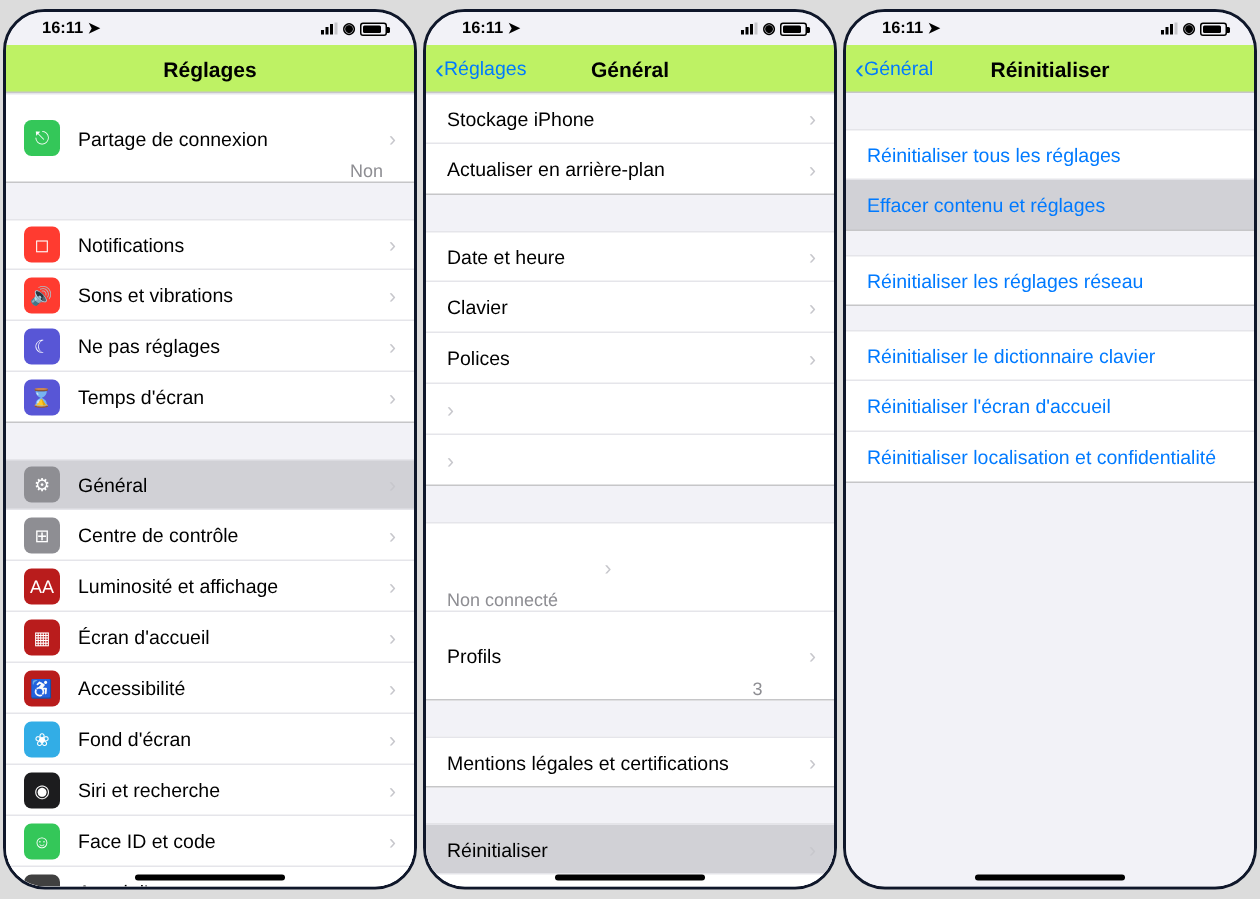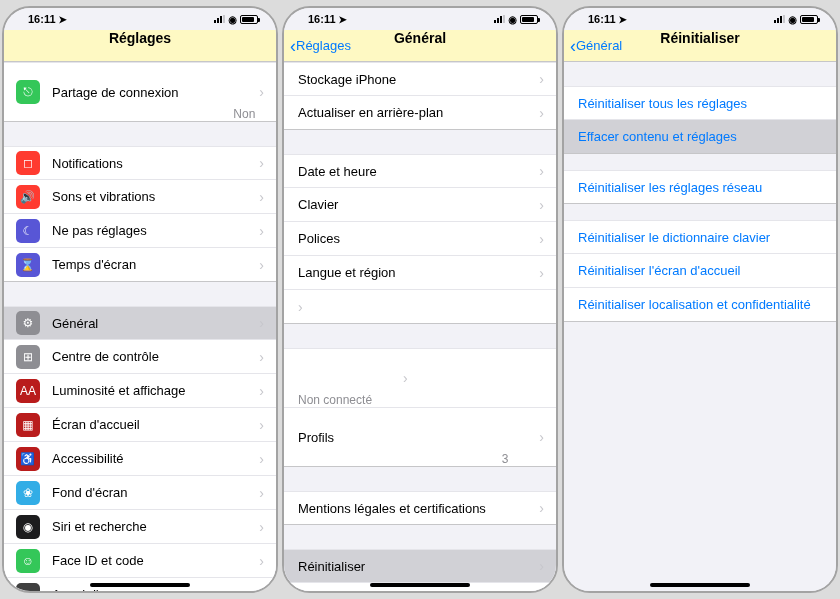--- a/index.html
+++ b/index.html
@@ -1,39 +1,39 @@
 <!DOCTYPE html>
 <html><head>
 <meta charset="utf-8">
 <style>
   * { margin: 0; padding: 0; box-sizing: border-box; font-family: -apple-system, "Helvetica Neue", Arial, sans-serif; -webkit-font-smoothing: antialiased; }
   body { background: #dcdcdc; display: flex; justify-content: center; padding: 6px 4px; }
   .wrap { display: flex; gap: 4px; }
   .phone {
     width: 276px; height: 587px;
     background: #f2f2f7;
-    border: 2px solid #a3a3a3;
+    border: 2px solid #0f172a;
     border-radius: 28px;
     overflow: hidden;
     position: relative;
     display: flex; flex-direction: column;
   }
   .statusbar {
     height: 22px;
     display: flex; justify-content: space-between; align-items: center;
     padding: 0 18px 0 24px;
     font-size: 11px; font-weight: 600;
     background: #f2f2f7;
   }
   .statusbar .left { display: flex; align-items: center; gap: 3px; }
   .statusbar .right { display: flex; align-items: center; gap: 3px; }
   .loc-arrow { display:inline-block; transform: rotate(0deg); font-size:10px; }
   .navbar {
-    height: 32px; background: #fef9c3;
-    display: flex; justify-content: center;
+    height: 32px; background: #bef264;
+    display: flex; align-items: center; justify-content: center;
     position: relative;
     border-bottom: 0.5px solid #c6c6c8;
   }
   .nav-title { font-weight: 600; font-size: 14px; color: #000; }
   .nav-back {
     position: absolute; left: 6px; top: 0; height: 100%;
     display: flex; align-items: center; gap: 2px;
     color: #007aff; font-size: 13px;
   }
   .nav-back .chev { font-size: 18px; line-height: 1; margin-right: -2px; }
@@ -239,21 +239,20 @@
           </div>
           <div class="row no-icon">
             <span class="label">Clavier</span>
             <span class="chev-r">›</span>
           </div>
           <div class="row no-icon">
             <span class="label">Polices</span>
             <span class="chev-r">›</span>
           </div>
           <div class="row no-icon">
-            <span class="label">Langue et région</span>
             <span class="chev-r">›</span>
           </div>
           <div class="row last no-icon">
             <span class="chev-r">›</span>
           </div>
         </div>
       <div class="section-gap"></div>
       <div id="s2g3">
           <div class="row first no-icon">
             <span class="detail">Non connecté</span>

